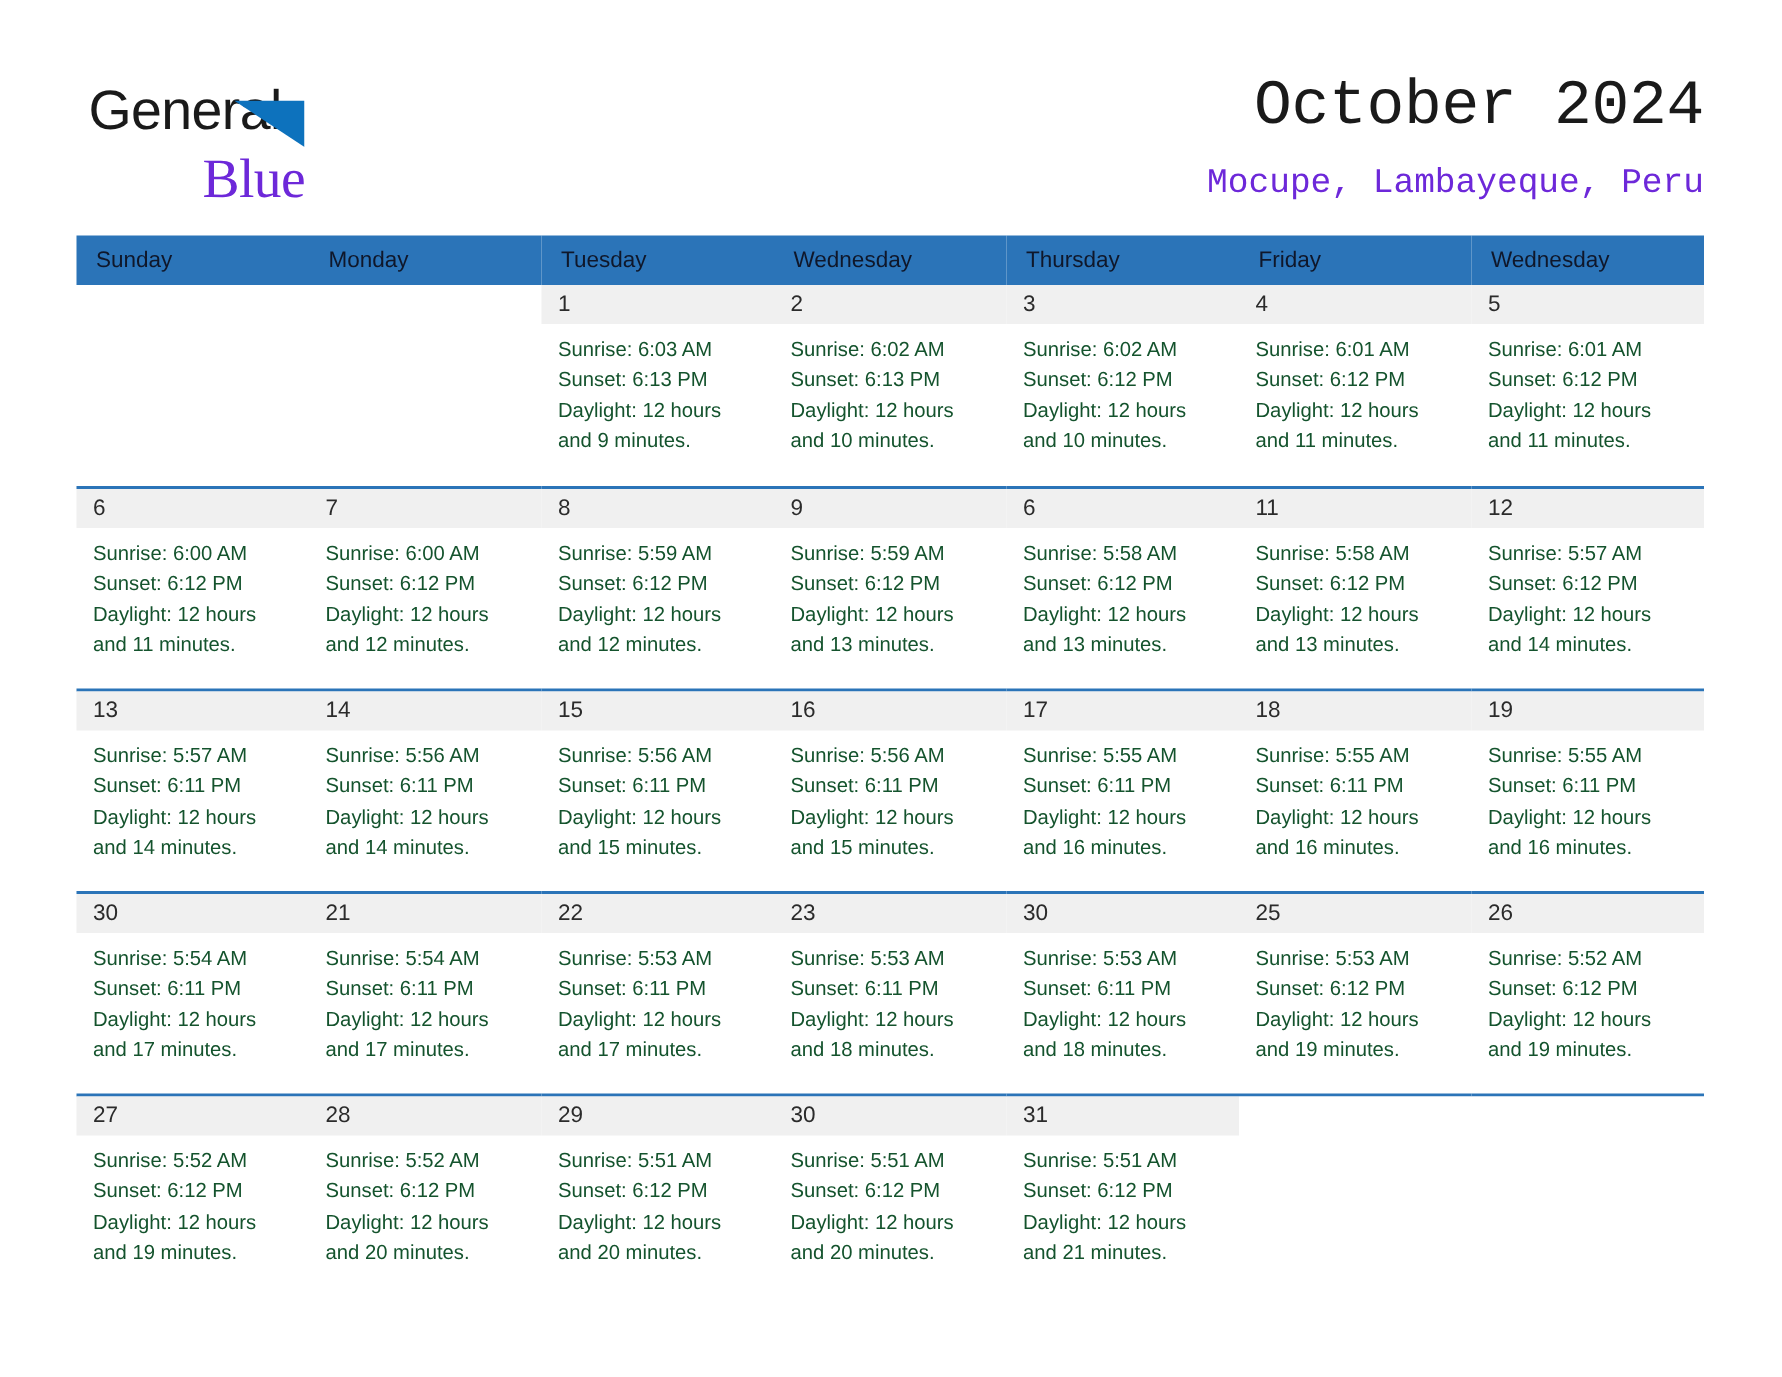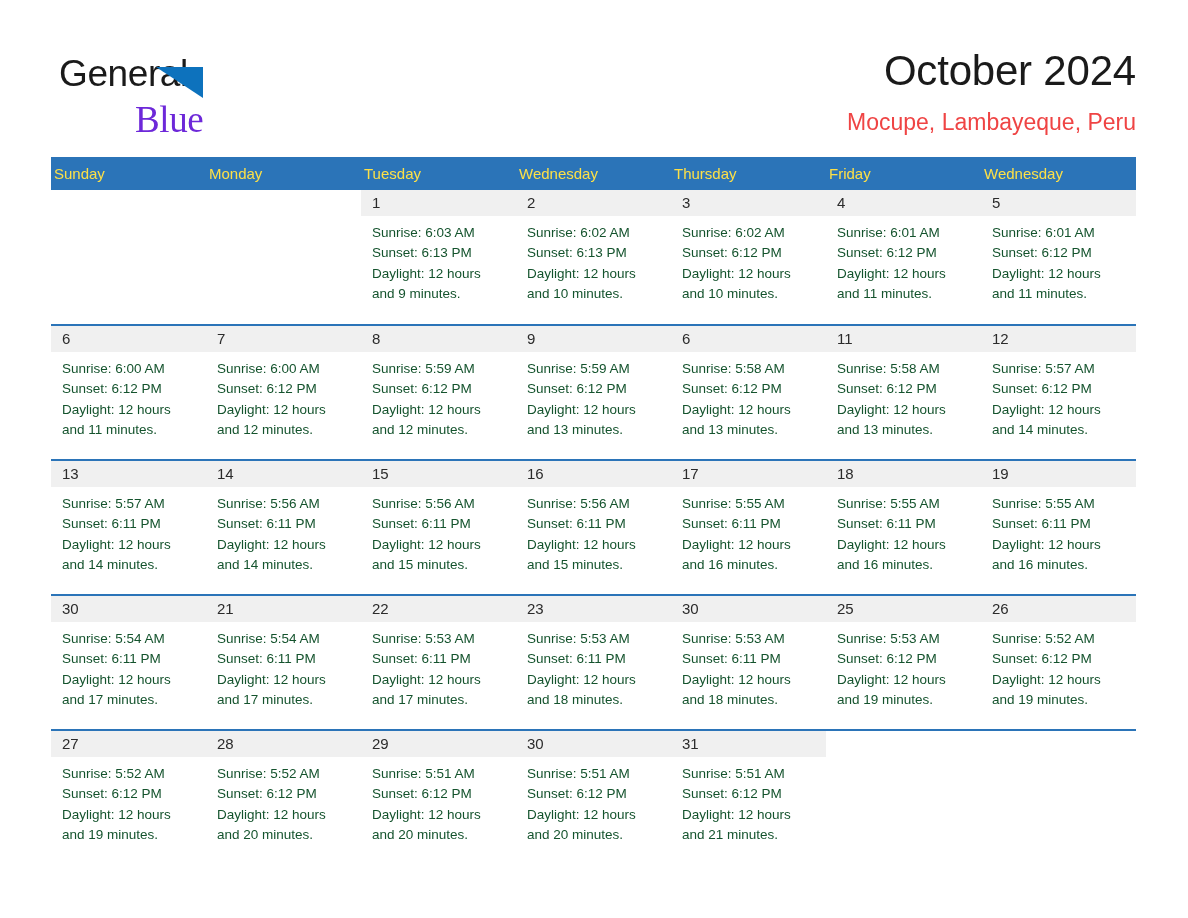--- a/index.html
+++ b/index.html
@@ -48,53 +48,54 @@
     color: #6d28d9;
     letter-spacing: -0.4px;
     line-height: 44px;
     white-space: nowrap;
     font-family: Liberation Serif, serif;
   }
   .title-block {
     position: absolute;
     right: 0; top: 0;
     text-align: right;
+    font-family: Liberation Mono, monospace;
   }
   .month-title {
     font-size: 42px;
     font-weight: normal;
     color: #1a1a1a;
     line-height: 54px;
     letter-spacing: -0.2px;
     white-space: nowrap;
   }
   .location-title {
     font-size: 23px;
     font-weight: normal;
-    color: #ef4444;
+    color: #6d28d9;
     line-height: 32px;
     margin-top: 8px;
     white-space: nowrap;
   }
 
   
   .calendar {
     position: absolute;
     left: 51px; top: 157px;
     width: 1085px;
     border-collapse: collapse;
     table-layout: fixed;
   }
   .calendar th {
     background: #2b74b8;
-    color: #fde047;
+    color: #0f172a;
     font-size: 15px;
     font-weight: normal;
     text-align: left;
-    padding: 8px 0 8px 3px;
+    padding: 8px 0 8px 13px;
     height: 31px;
     border: none;
   }
   .calendar td {
     vertical-align: top;
     padding: 0;
     height: 135px;
     border: none;
     border-top: 2px solid #2b74b8;
     background: #ffffff;

